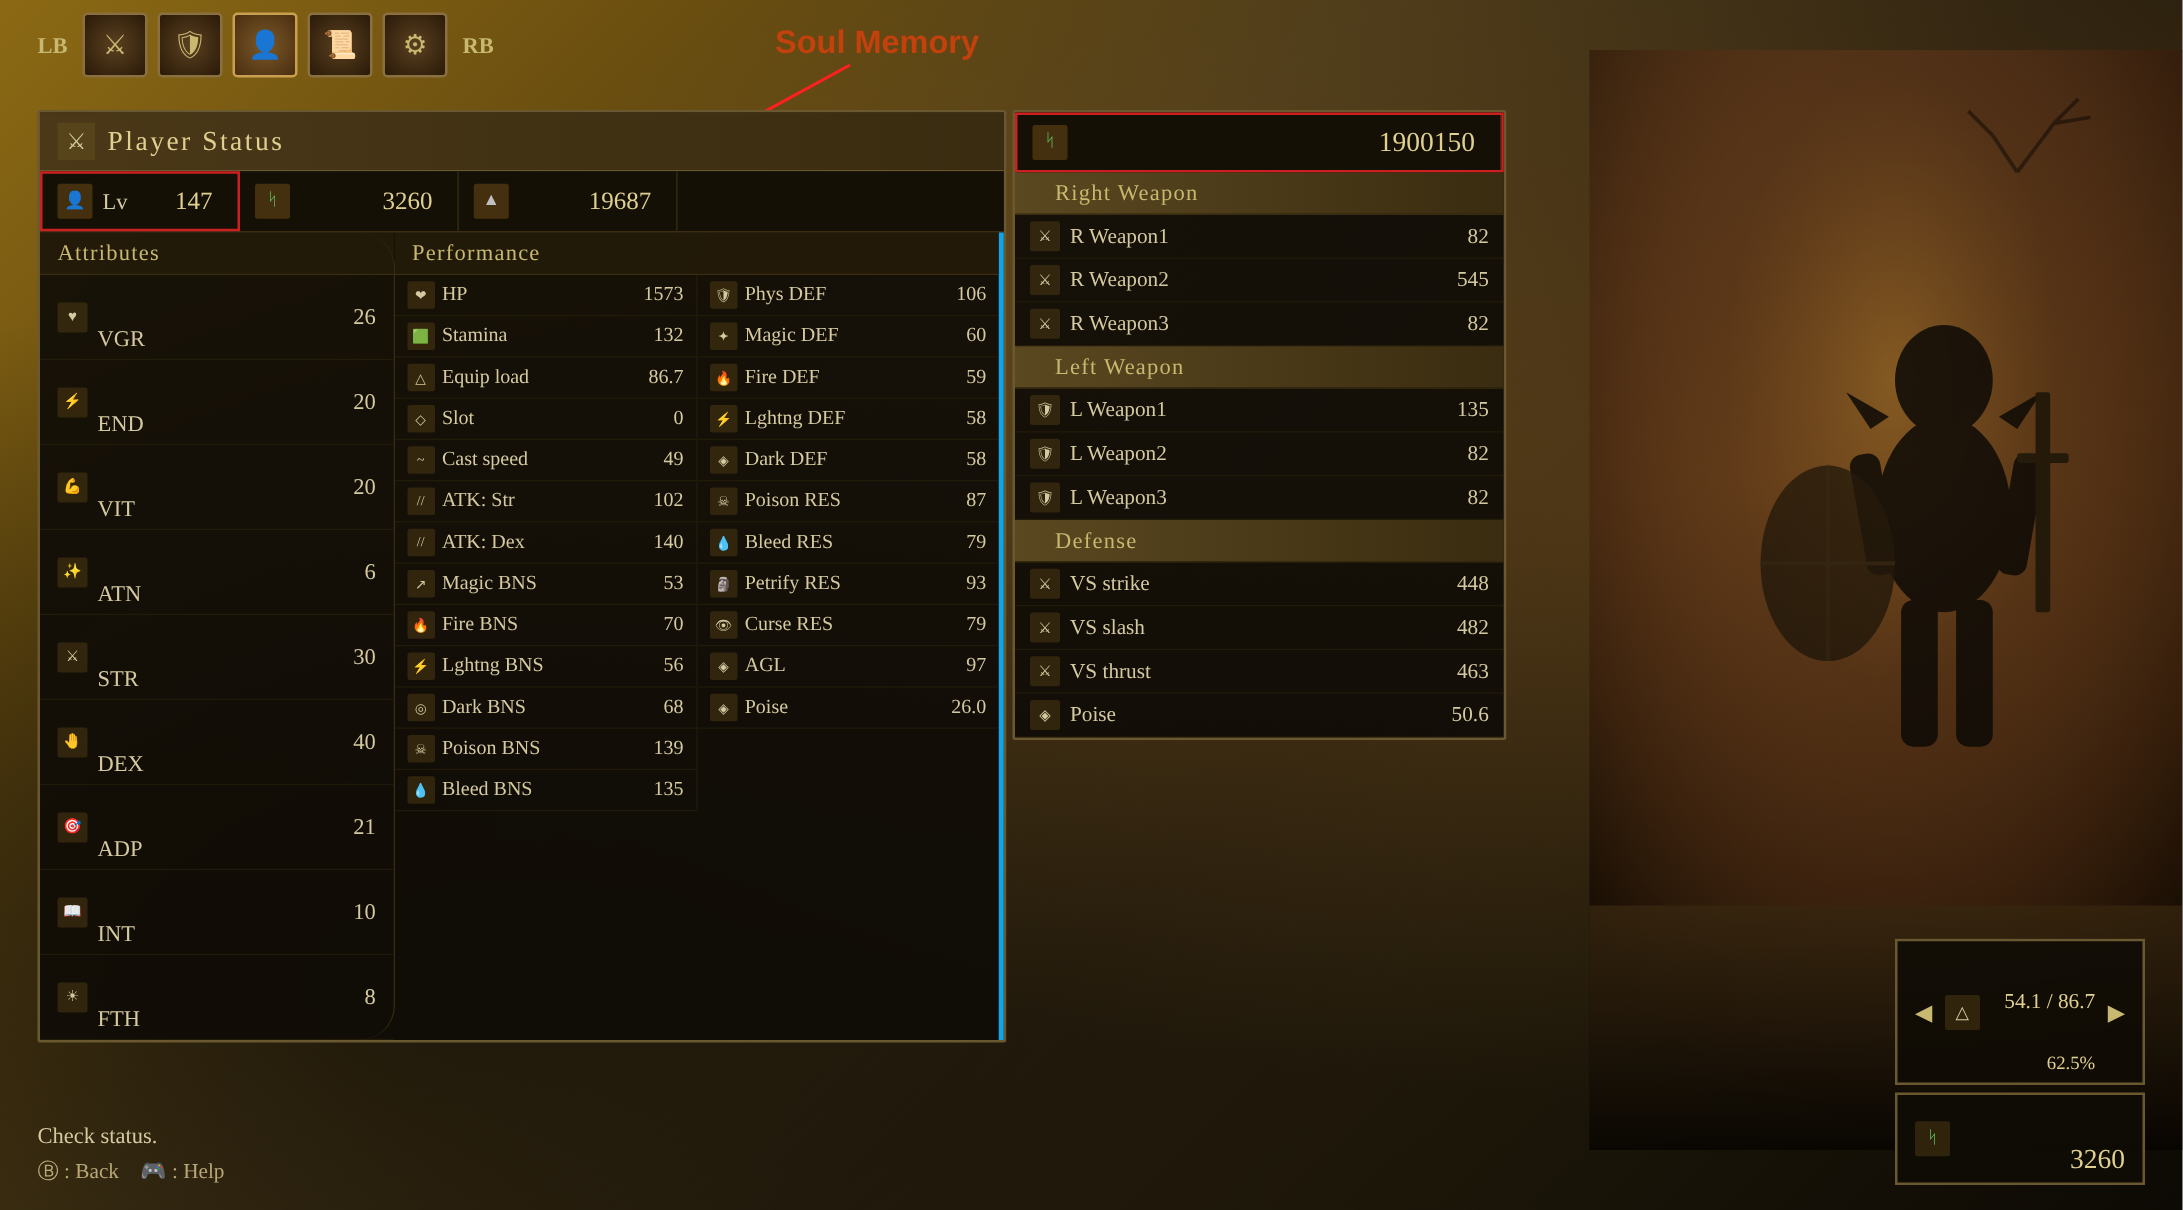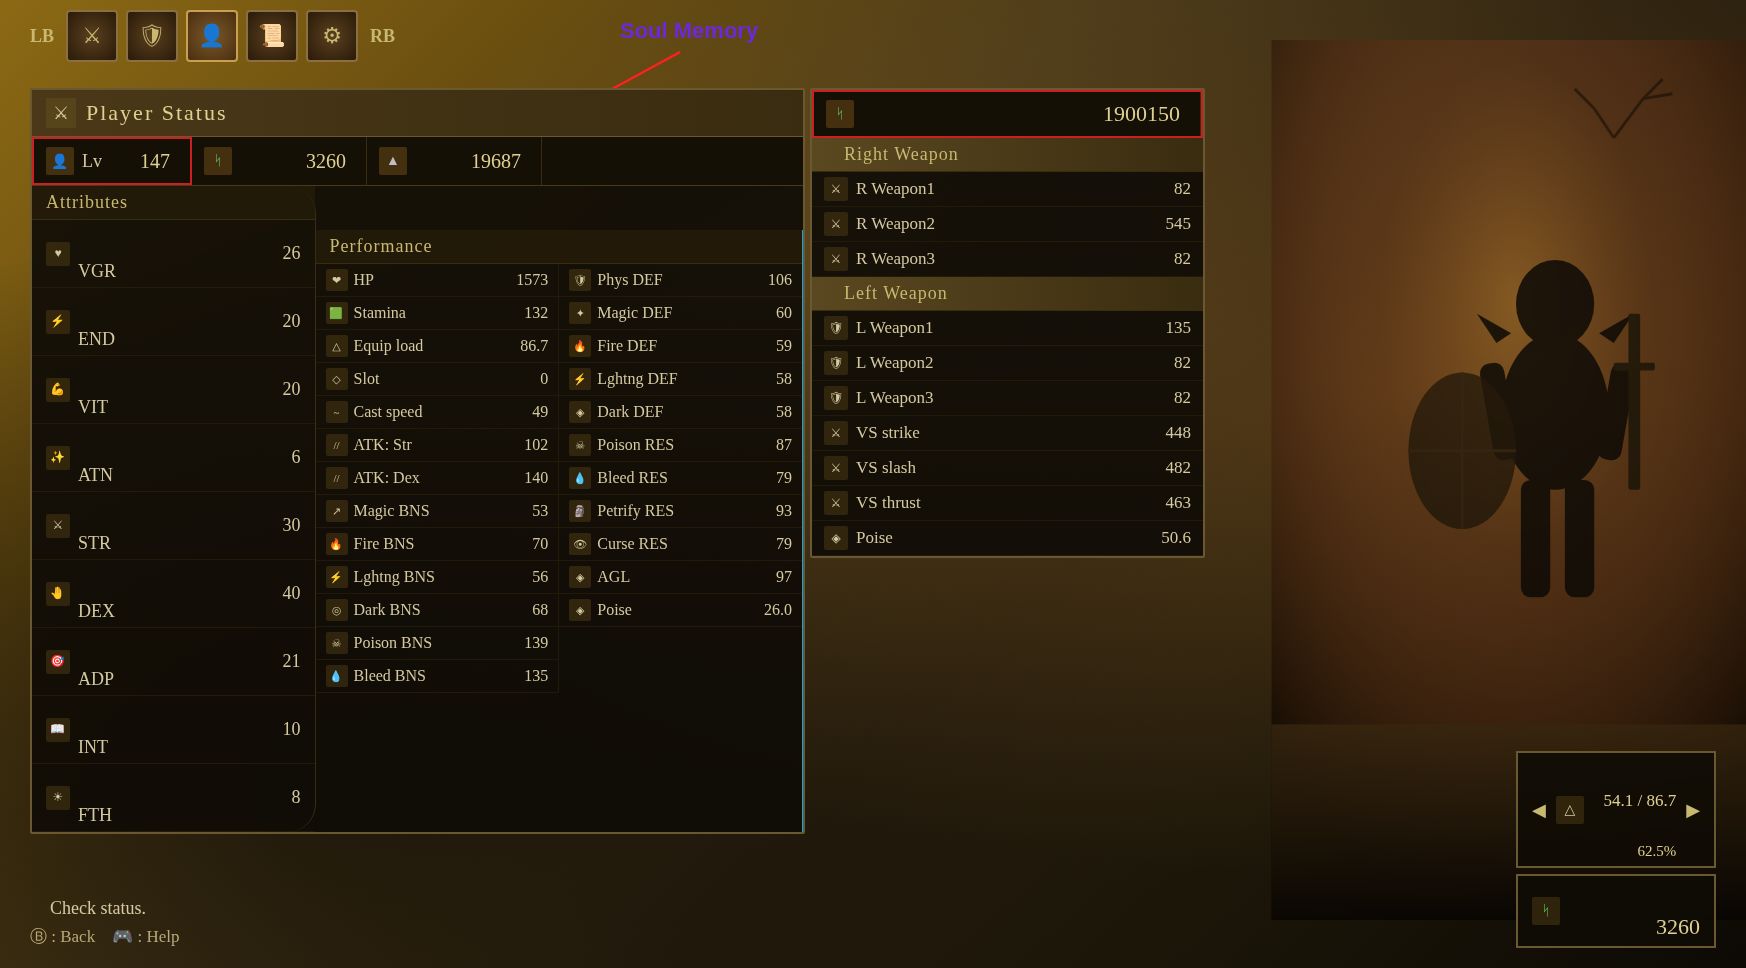--- a/index.html
+++ b/index.html
@@ -57,22 +57,22 @@
       font-size: 18px;
       font-weight: bold;
       margin-right: 4px;
     }
 
     
     .soul-memory-label {
       position: absolute;
       top: 18px;
       left: 620px;
-      color: #6d28d9;
-      font-size: 22px;
+      color: #c2410c;
+      font-size: 26px;
       font-weight: bold;
       font-family: Arial, sans-serif;
     }
 
     .soul-level-label {
       position: absolute;
       top: 108px;
       left: 302px;
       color: #ff2020;
       font-size: 22px;
@@ -158,22 +158,21 @@
     }
 
     .col-attributes {
       width: 285px;
       border-right: 1px solid #3a2c10;
       border-radius: 28px;
     }
 
     .col-performance {
       width: 490px;
-      border-right: 1px solid #0ea5e9;
-      margin-top: 44px;
+      border-right: 4px solid #0ea5e9;
     }
 
     .section-header {
       background: rgba(40,30,10,0.7);
       padding: 6px 14px;
       font-size: 18px;
       color: #c8b870;
       letter-spacing: 1px;
       border-bottom: 1px solid #3a2c10;
     }
@@ -323,21 +322,20 @@
     .bottom-bar {
       position: absolute;
       bottom: 20px;
       left: 30px;
       color: #d4c9a0;
       font-size: 18px;
     }
 
     .bottom-bar .status-text {
       margin-bottom: 6px;
-      margin-left: 20px;
     }
 
     .bottom-bar .controls {
       font-size: 17px;
       color: #b8a878;
     }
 
     
     .bottom-hud {
       position: absolute;
@@ -736,20 +734,21 @@
       <span class="weapon-name">L Weapon2</span>
       <span class="weapon-value">82</span>
     </div>
       <div class="weapon-row">
       <div class="weapon-icon">🛡</div>
       <span class="weapon-name">L Weapon3</span>
       <span class="weapon-value">82</span>
     </div>
     </div>
 
+  <div class="weapon-section-header">Defense</div>
   <div id="defense-list">
       <div class="weapon-row">
       <div class="weapon-icon">⚔</div>
       <span class="weapon-name">VS strike</span>
       <span class="weapon-value">448</span>
     </div>
       <div class="weapon-row">
       <div class="weapon-icon">⚔</div>
       <span class="weapon-name">VS slash</span>
       <span class="weapon-value">482</span>

